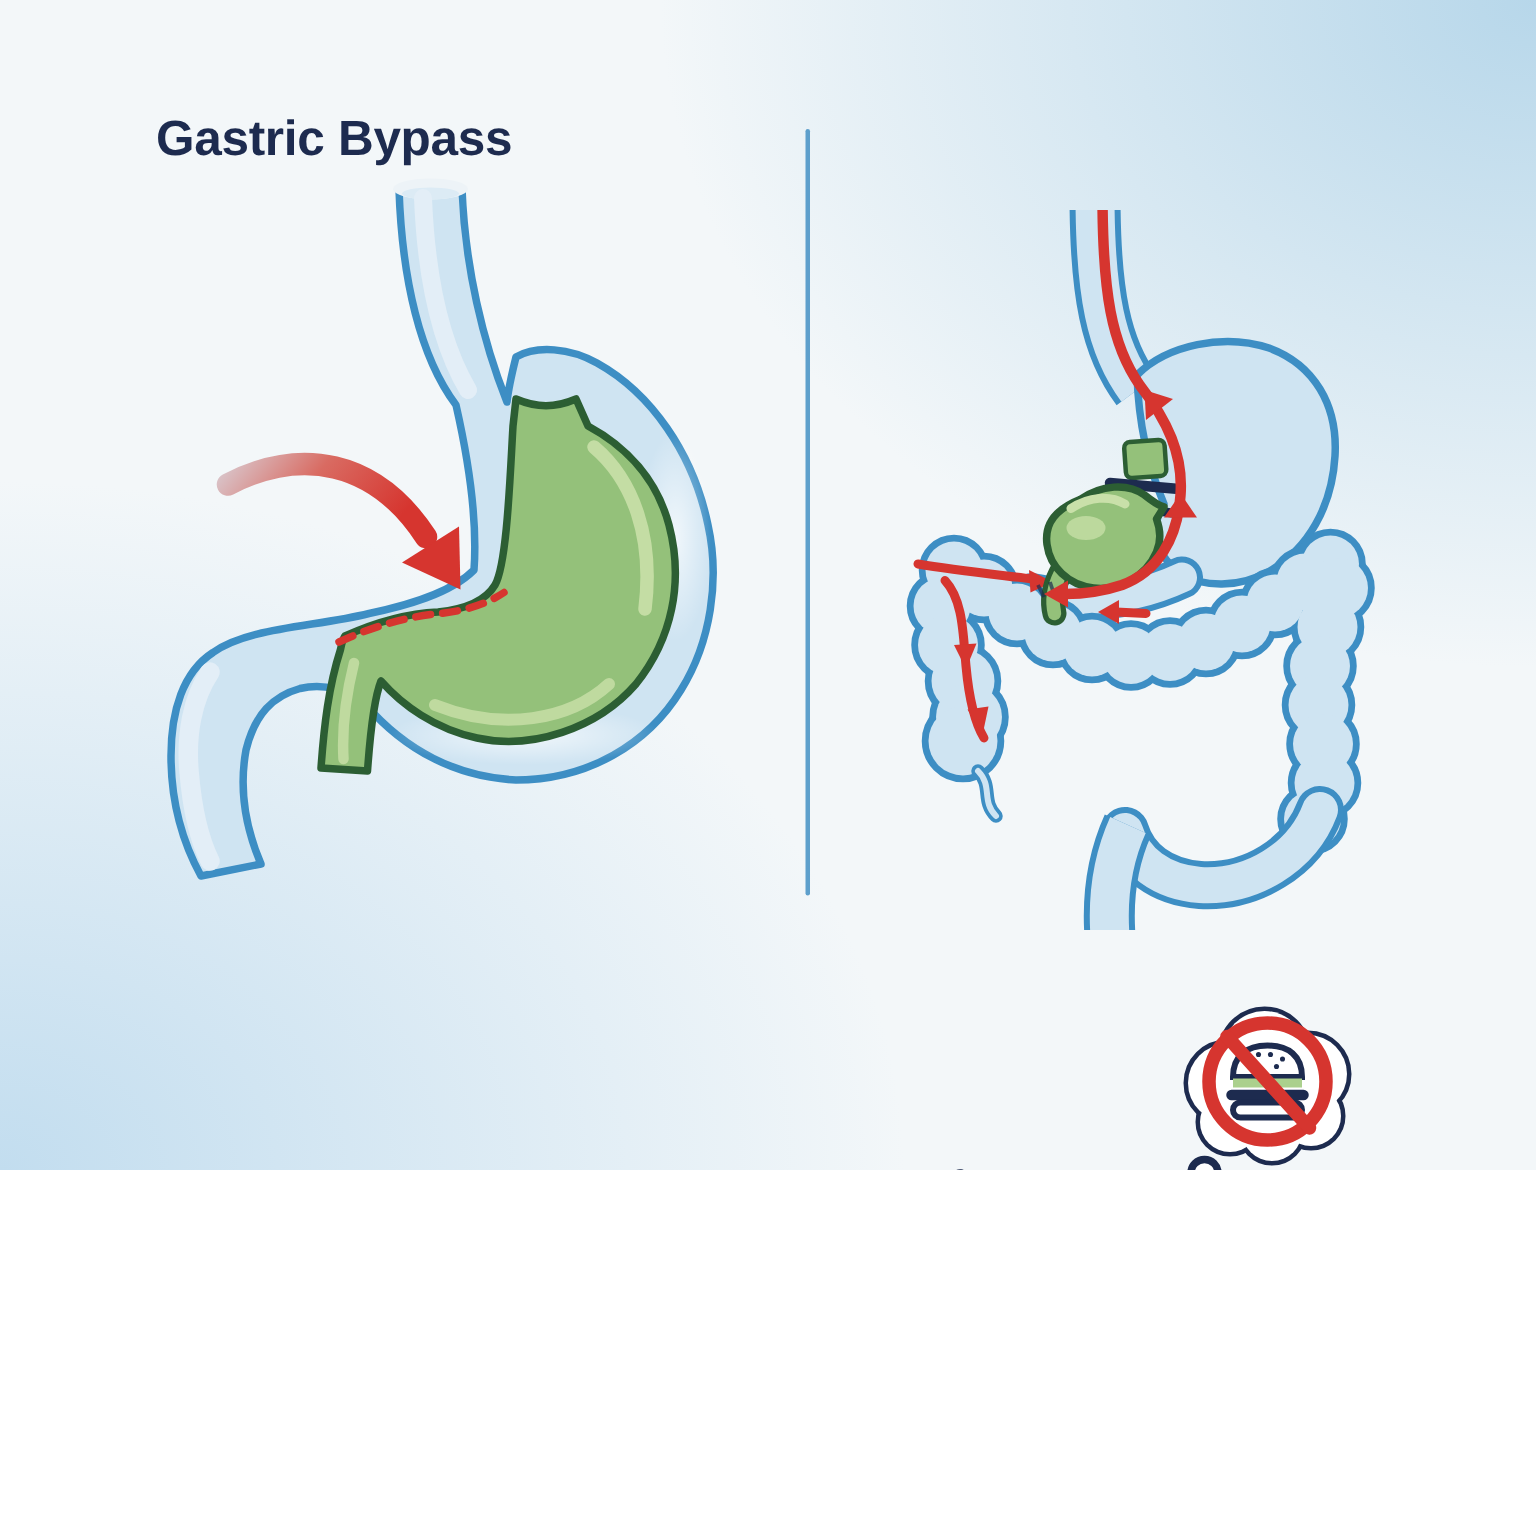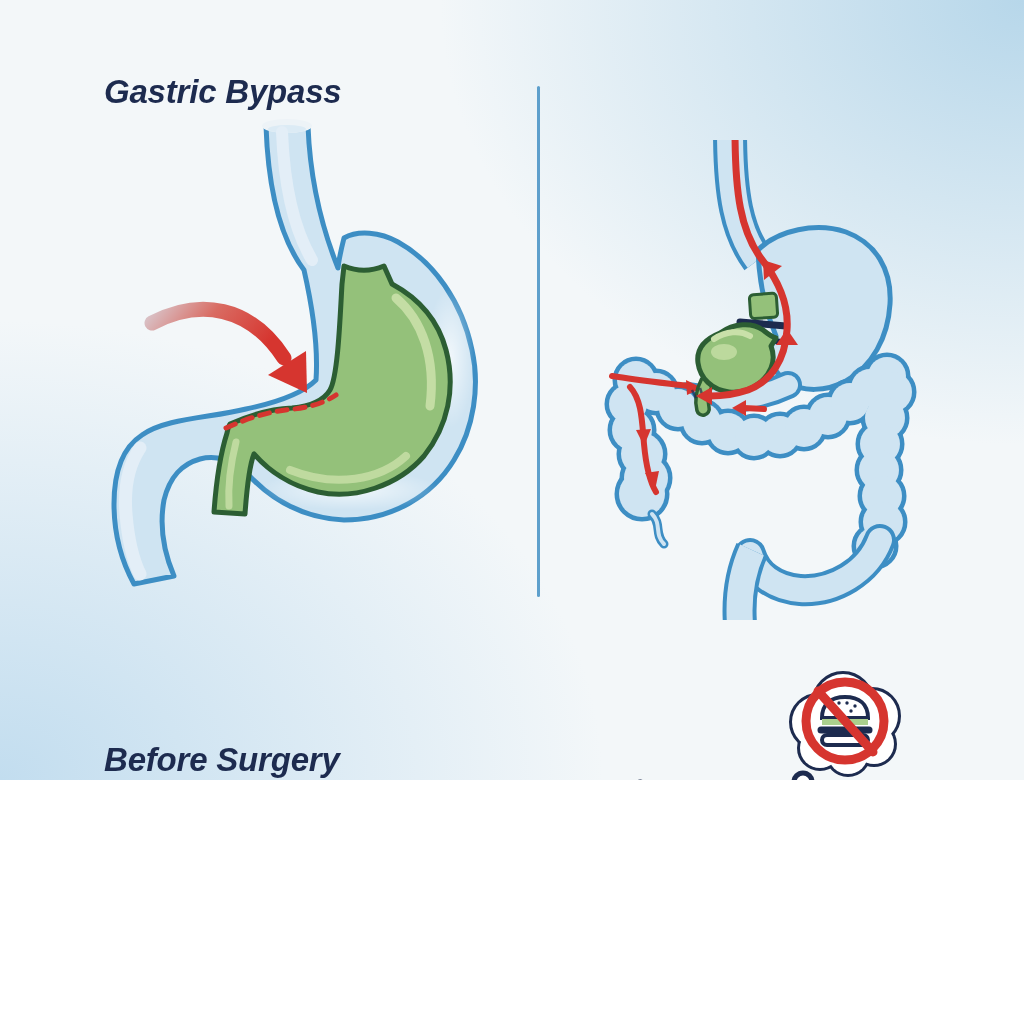--- a/index.html
+++ b/index.html
@@ -3,38 +3,36 @@
 <meta charset="utf-8">
 <style>
   html,body{margin:0;padding:0;}
   .canvas{
     position:relative;width:1024px;height:780px;overflow:hidden;
     font-family:"Liberation Sans", sans-serif;
     background:
       radial-gradient(92% 92% at 100% 0%, var(--bg-corner-blue,#b7d7ea) 0%, rgba(183,215,234,0) 62%),
       radial-gradient(95% 95% at 0% 100%, var(--bg-corner-blue2,#c2ddef) 0%, rgba(194,221,239,0) 62%),
       var(--bg-base,#f3f7f9);
-    font-style: italic;
   }
   .title{position:absolute;color:var(--navy,#1d2b4f);font-weight:700;font-size:33px;letter-spacing:-0.2px;white-space:nowrap;}
   .divider{position:absolute;left:537px;top:86px;width:3px;height:511px;background:var(--divider-blue,#4e96c6);border-radius:2px;opacity:.9;}
   svg{position:absolute;display:block;}
   .fN{fill:none}.fW{fill:#fff}.fB{fill:var(--organ-blue-fill,#cfe4f2)}.fG{fill:var(--green-fill,#94c17a)}
   .fR{fill:var(--red,#d6352f)}.fNavy{fill:var(--navy,#1d2b4f)}
   .sB{stroke:var(--organ-blue-stroke,#3d8ec4)}.sG{stroke:var(--green-stroke,#2c5e33)}.sR{stroke:var(--red,#d6352f)}
   .sNavy{stroke:var(--navy,#1d2b4f)}.sLG{stroke:var(--green-highlight,#c9e0a9)}.sLite{stroke:#e3eef7}
   .sFood{stroke:var(--food-green,#abd08d)}
 </style>
 </head>
 <body>
 
 <div class="canvas">
 
   <div class="title" style="left:104px;top:73px;">Gastric Bypass</div>
-  <div class="title" style="left:104px;top:741px;">Before Surgery</div>
 
   <div class="divider"></div>
 
   <svg style="left:100px;top:118px;" width="420" height="480" viewBox="0 0 420 480">
     <defs>
       <linearGradient id="redfade" x1="0%" y1="0%" x2="100%" y2="30%">
         <stop offset="0" stop-color="#d9c3c8"></stop>
           <stop offset="0.45" stop-color="#d96b62"></stop>
           <stop offset="1" stop-color="#d6352f"></stop>
       </linearGradient>

